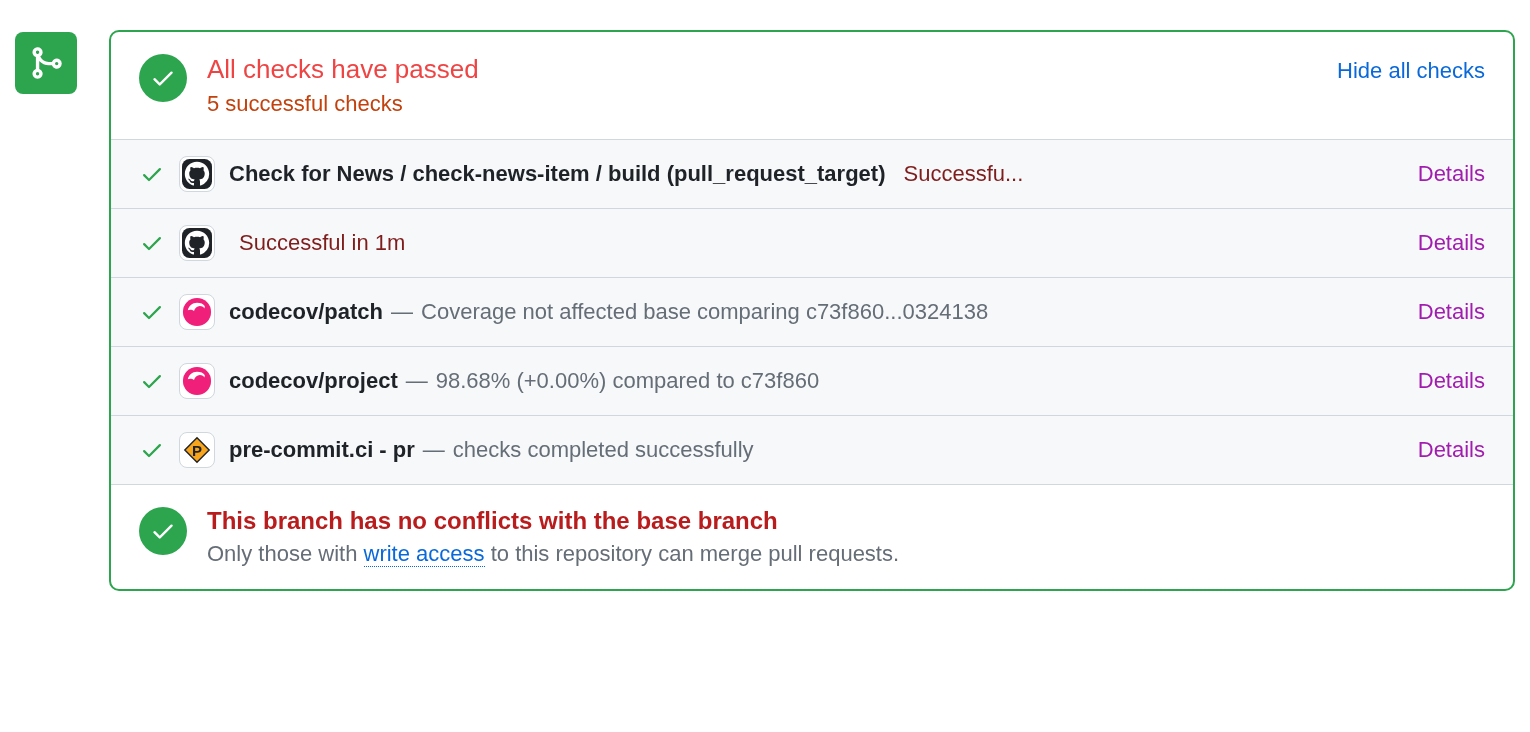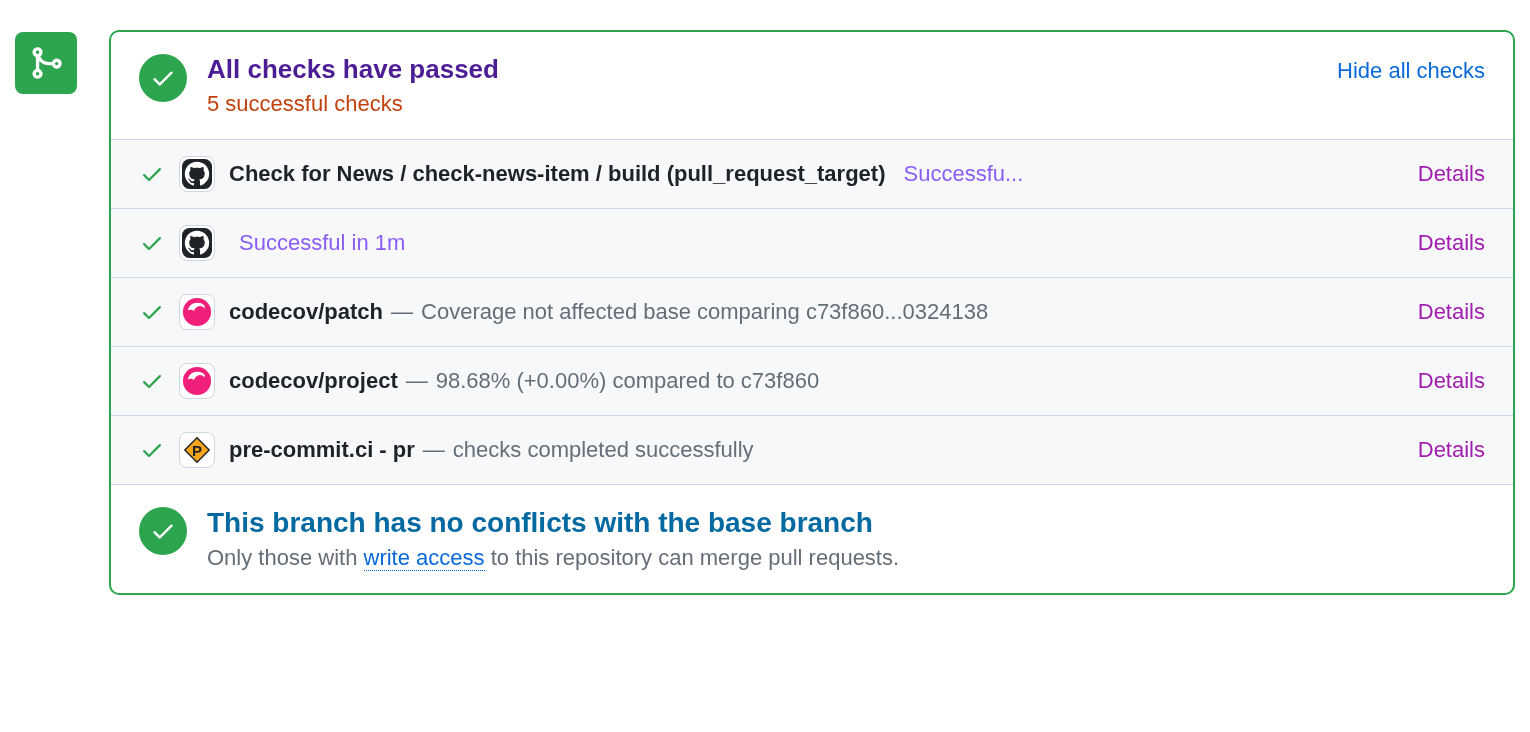--- a/index.html
+++ b/index.html
@@ -80,22 +80,22 @@
     }
     .status-circle svg {
       width: 26px;
       height: 26px;
     }
     .status-text {
       flex: 1;
     }
     .status-title {
       font-size: 26px;
-      font-weight: 700;
-      color: #4c1d95;
+      font-weight: 400;
+      color: #ef4444;
       margin-bottom: 6px;
     }
     .status-subtitle {
       font-size: 22px;
       color: #c2410c;
     }
     .toggle-link {
       font-size: 22px;
       color: #0969da;
       text-decoration: none;
@@ -170,21 +170,21 @@
     }
     .check-detail {
       font-size: 22px;
       color: #656d76;
       white-space: nowrap;
       overflow: hidden;
       text-overflow: ellipsis;
     }
     .check-status {
       font-size: 22px;
-      color: #8b5cf6;
+      color: #7f1d1d;
       white-space: nowrap;
       overflow: hidden;
       text-overflow: ellipsis;
       margin-left: 10px;
     }
     .details-link {
       font-size: 22px;
       color: #a21caf;
       text-decoration: none;
       cursor: pointer;
@@ -194,23 +194,23 @@
     .footer-section {
       padding: 22px 28px;
       display: flex;
       align-items: flex-start;
       gap: 20px;
     }
     .footer-text {
       flex: 1;
     }
     .footer-title {
-      font-size: 28px;
+      font-size: 24px;
       font-weight: 600;
-      color: #0369a1;
+      color: #b91c1c;
       margin-bottom: 6px;
     }
     .footer-subtitle {
       font-size: 22px;
       color: #656d76;
     }
     .footer-subtitle a {
       color: #0969da;
       text-decoration: none;
       border-bottom: 1px dotted #0969da;

